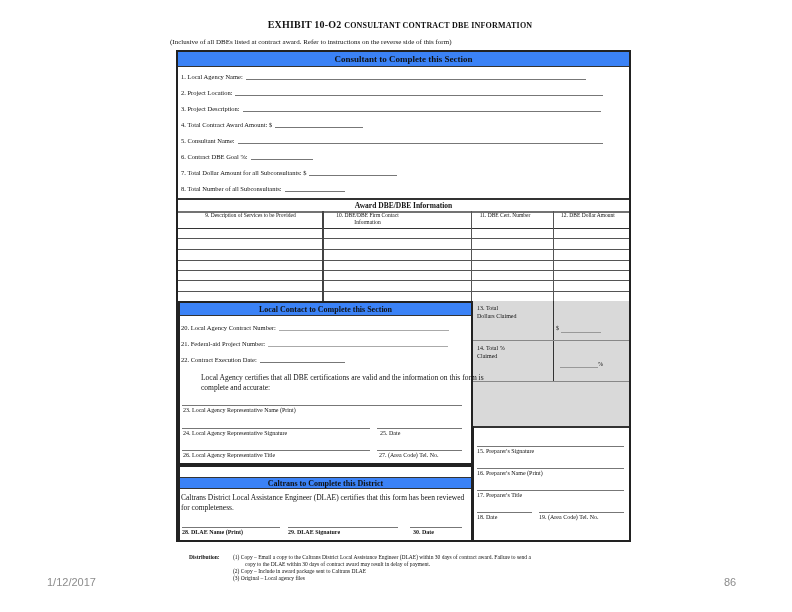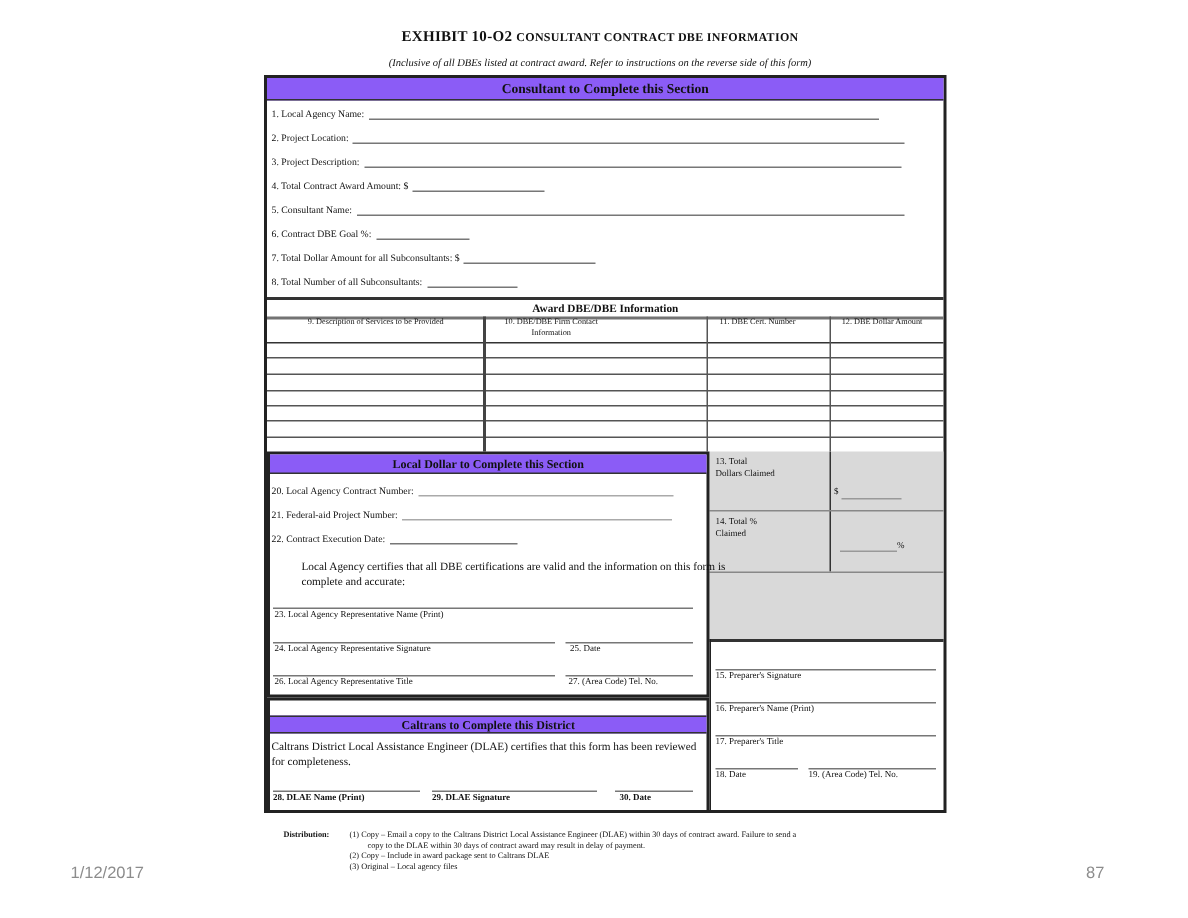--- a/index.html
+++ b/index.html
@@ -7,25 +7,25 @@
     width: 792px; height: 612px; background: #ffffff; position: relative; overflow: hidden;
     font-family: "Liberation Serif", serif; color: #111;
   }
   .abs { position: absolute; }
   .title {
     left: 170px; width: 460px; top: 19px; text-align: center;
     font-size: 10px; font-weight: bold; letter-spacing: 0.2px;
   }
   .title .sc { font-size: 8px; }
   .subtitle {
-    left: 170px; width: 460px; top: 38px; text-align: center; font-size: 7px; font-style: italic;
+    left: 170px; width: 460px; top: 38px; text-align: left; font-size: 7px;
   }
   .frame { left: 176px; top: 50px; width: 455px; height: 492px; border: 2px solid #222; box-sizing: border-box; }
   .secHead {
-    background: #8b5cf6; text-align: center; font-weight: bold; font-size: 9px;
+    background: #3b82f6; text-align: center; font-weight: bold; font-size: 9px;
     border-bottom: 1px solid #333; box-sizing: border-box;
   }
   .field { font-size: 6.5px; display: flex; align-items: flex-end; white-space: nowrap; }
   .field .line { border-bottom: 1px solid #777; height: 7px; margin-left: 3px; }
   .grid-line-h { background: #555; height: 1px; }
   .grid-line-v { background: #555; width: 1px; }
   .hdrcell { font-size: 5.5px; text-align: center; line-height: 7px; }
   .gray { background: #d9d9d9; }
   .small { font-size: 6px; }
   .cert { font-size: 7.5px; line-height: 10px; }
@@ -104,21 +104,21 @@
 <div class="abs grid-line-h" style="left:473px;top:340px;width:156px;background:#888;"></div>
 <div class="abs grid-line-h" style="left:473px;top:381px;width:156px;background:#888;"></div>
 <div class="abs small" style="left:477px;top:304px;width:40px;line-height:8px;">13. Total Dollars Claimed</div>
 <div class="abs small" style="left:556px;top:325px;">$</div>
 <div class="abs" style="left:561px;top:332px;width:40px;border-bottom:1px solid #999;"></div>
 <div class="abs small" style="left:477px;top:344px;width:40px;line-height:8px;">14. Total % Claimed</div>
 <div class="abs" style="left:560px;top:367px;width:38px;border-bottom:1px solid #999;"></div>
 <div class="abs small" style="left:598px;top:361px;">%</div>
 
 <div class="abs" style="left:178px;top:301px;width:295px;height:164px;border:2px solid #222;box-sizing:border-box;"></div>
-<div class="abs secHead" style="left:180px;top:303px;width:291px;height:13px;line-height:13px;font-size:8px;">Local Dollar to Complete this Section</div>
+<div class="abs secHead" style="left:180px;top:303px;width:291px;height:13px;line-height:13px;font-size:8px;">Local Contact to Complete this Section</div>
 
 <div class="abs field" style="left:181px;top:323px;">
   <span>20. Local Agency Contract Number:</span>
   <span class="line" style="width:170px;border-color:#aaa;"></span>
 </div>
 <div class="abs field" style="left:181px;top:339px;">
   <span>21. Federal-aid Project Number:</span>
   <span class="line" style="width:180px;border-color:#aaa;"></span>
 </div>
 <div class="abs field" style="left:181px;top:355px;">
@@ -163,13 +163,13 @@
 
 <div class="abs dist" style="left:189px;top:554px;font-weight:bold;">Distribution:</div>
 <div class="abs dist" style="left:233px;top:554px;width:400px;">
   <div>(1) Copy – Email a copy to the Caltrans District Local Assistance Engineer (DLAE) within 30 days of contract award. Failure to send a</div>
   <div style="padding-left:12px;">copy to the DLAE within 30 days of contract award may result in delay of payment.</div>
   <div>(2) Copy – Include in award package sent to Caltrans DLAE</div>
   <div>(3) Original – Local agency files</div>
 </div>
 
 <div class="abs footer" style="left:47px;top:576px;">1/12/2017</div>
-<div class="abs footer" style="left:724px;top:576px;">87</div>
+<div class="abs footer" style="left:724px;top:576px;">86</div>
 
 </body></html>

